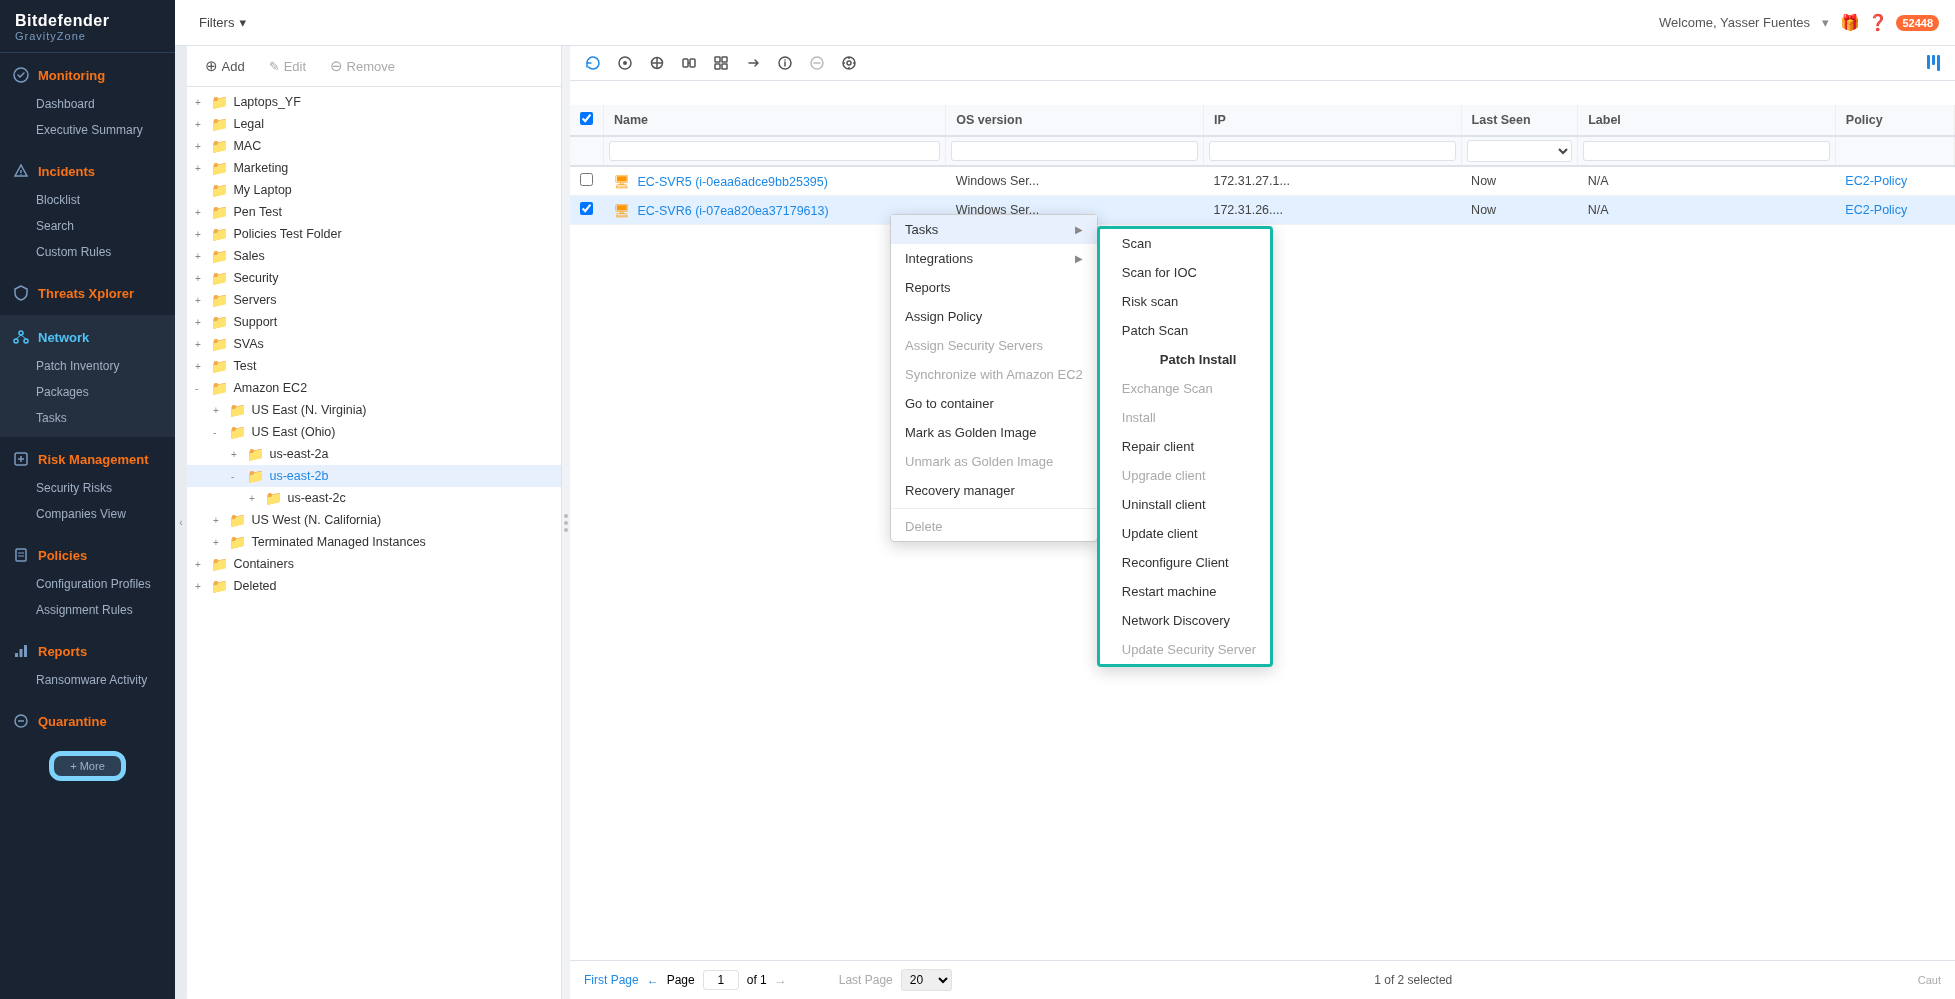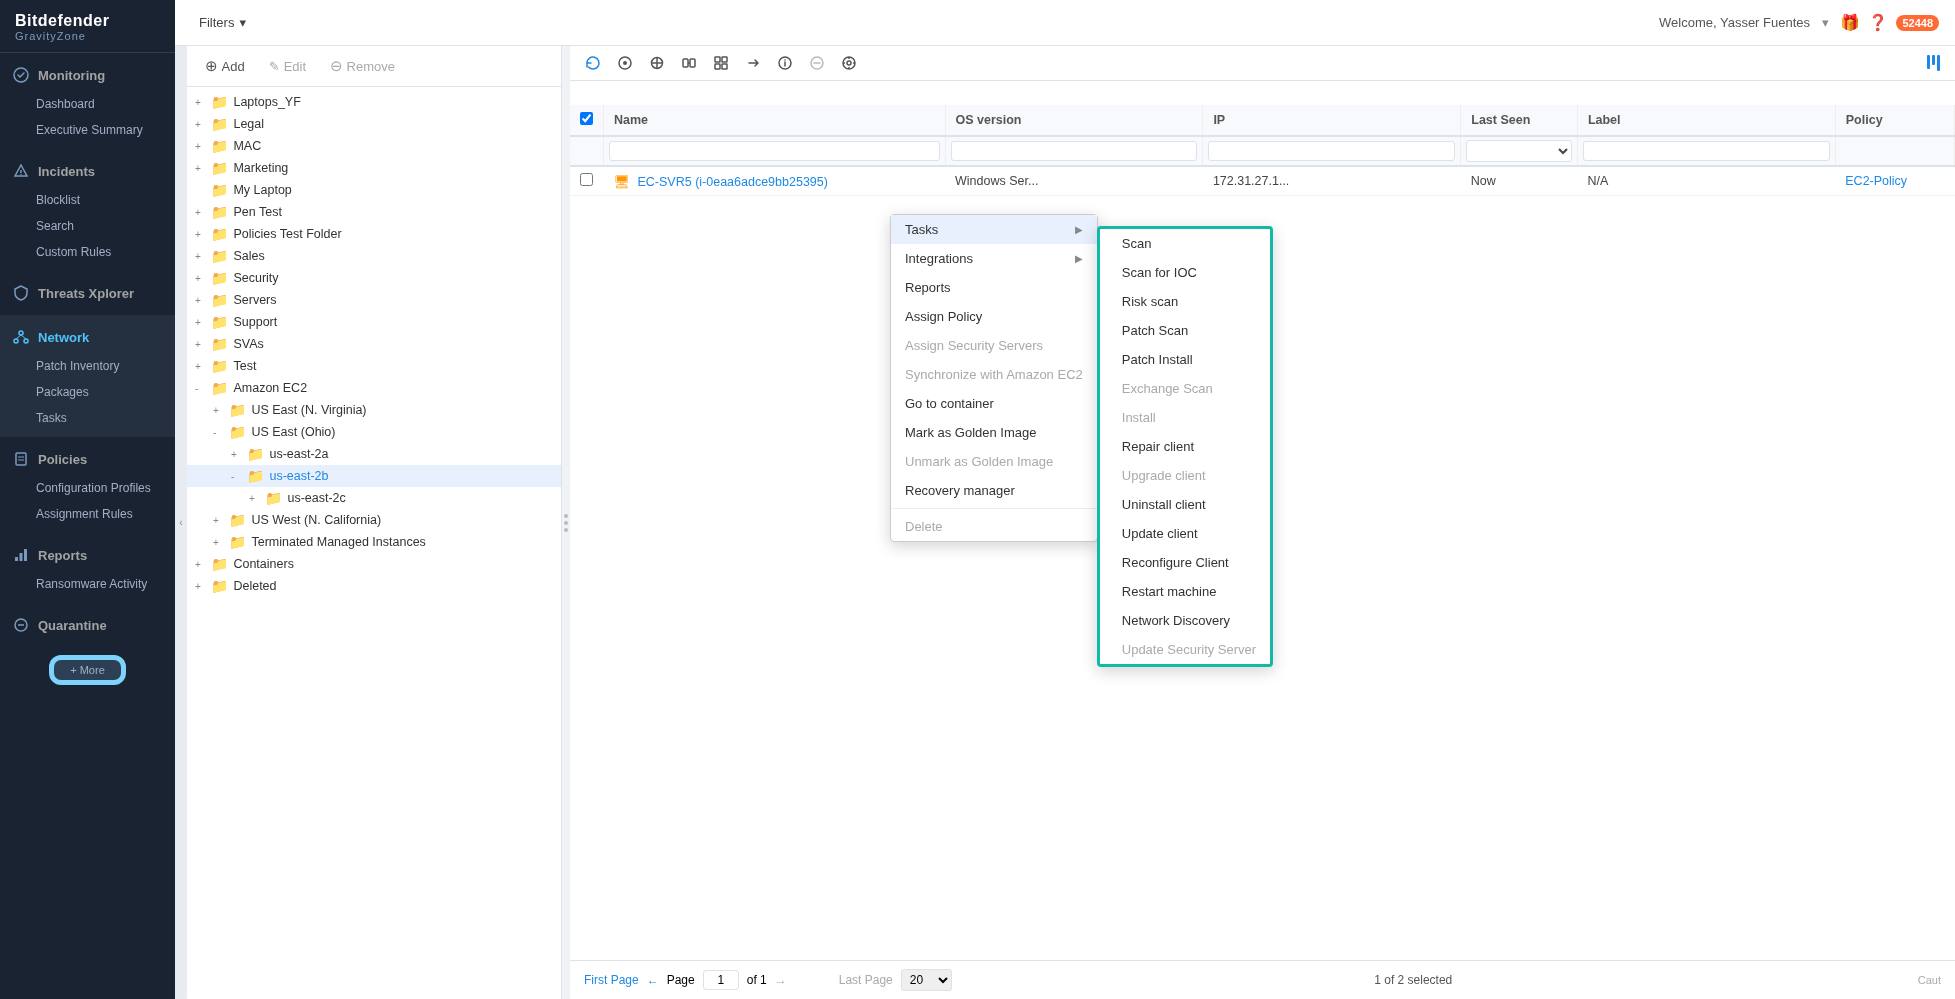--- a/index.html
+++ b/index.html
@@ -36,21 +36,21 @@
       letter-spacing: 1px;
     }
 
     .sidebar-section {
       padding: 6px 0;
     }
     .sidebar-section-header {
       display: flex;
       align-items: center;
       padding: 7px 12px;
-      color: #a3a3a3;
+      color: #f97316;
       font-size: 13px;
       font-weight: 600;
       cursor: pointer;
       gap: 8px;
     }
     .sidebar-section-header .icon { width: 18px; height: 18px; display: flex; align-items: center; justify-content: center; }
     .sidebar-item {
       padding: 6px 12px 6px 36px;
       color: #a0b0c4;
       font-size: 12px;
@@ -378,21 +378,21 @@
       color: #333;
       display: flex;
       align-items: center;
       justify-content: space-between;
       white-space: nowrap;
     }
     .menu-item.disabled { color: #aaa; cursor: default; }
     .menu-item.active-submenu { background: #e8f0fe; }
     .menu-item .arrow { font-size: 10px; color: #888; margin-left: 12px; }
     .menu-separator { height: 1px; background: #eee; margin: 3px 0; }
-    .submenu-item-highlight { font-weight: 400; }
+    .submenu-item-highlight { font-weight: 700; margin-left: 38px; }
     .vert-dot { width: 4px; height: 4px; background: #bbb; border-radius: 50%; }
   </style>
 </head>
 <body>
 
 <div class="sidebar">
   <div class="logo-area">
     <div class="logo-title">Bitdefender</div>
     <div class="logo-subtitle">GravityZone</div>
   </div>
@@ -453,20 +453,34 @@
             <line x1="8" y1="6" x2="13" y2="10" stroke="#4fc3f7" stroke-width="1"></line>
           </svg>
       </span>
       <span>Network</span>
     </div>
     <div class="sidebar-item"><span>Patch Inventory</span></div>
     <div class="sidebar-item"><span>Packages</span></div>
     <div class="sidebar-item"><span>Tasks</span></div>
   </div>
 
+  <div class="sidebar-section">
+    <div class="sidebar-section-header">
+      <span class="icon">
+        <svg width="16" height="16" viewBox="0 0 16 16" fill="none">
+            <rect x="2" y="2" width="12" height="12" rx="2" stroke="#7a9bbf" stroke-width="1.5"></rect>
+            <line x1="5" y1="8" x2="11" y2="8" stroke="#7a9bbf" stroke-width="1.5"></line>
+            <line x1="8" y1="5" x2="8" y2="11" stroke="#7a9bbf" stroke-width="1.5"></line>
+          </svg>
+      </span>
+      <span>Risk Management</span>
+    </div>
+    <div class="sidebar-item"><span>Security Risks</span></div>
+    <div class="sidebar-item"><span>Companies View</span></div>
+  </div>
 
   <div class="sidebar-section">
     <div class="sidebar-section-header">
       <span class="icon">
         <svg width="16" height="16" viewBox="0 0 16 16" fill="none">
             <rect x="3" y="2" width="10" height="12" rx="1" stroke="#7a9bbf" stroke-width="1.5"></rect>
             <line x1="5" y1="6" x2="11" y2="6" stroke="#7a9bbf" stroke-width="1"></line>
             <line x1="5" y1="9" x2="11" y2="9" stroke="#7a9bbf" stroke-width="1"></line>
           </svg>
       </span>
@@ -775,20 +789,34 @@
               <td>
                 <span class="ec2-icon">🖥</span>
                 <span class="row-link">EC-SVR5 (i-0eaa6adce9bb25395)</span>
               </td>
               <td>Windows Ser...</td>
               <td>172.31.27.1...</td>
               <td>Now</td>
               <td>N/A</td>
               <td><span class="policy-link">EC2-Policy</span></td>
             </tr>
+            <tr class="selected">
+              <td class="checkbox-cell">
+                <input type="checkbox" checked="" style="">
+              </td>
+              <td>
+                <span class="ec2-icon">🖥</span>
+                <span class="row-link">EC-SVR6 (i-07ea820ea37179613)</span>
+              </td>
+              <td>Windows Ser...</td>
+              <td>172.31.26....</td>
+              <td>Now</td>
+              <td>N/A</td>
+              <td><span class="policy-link">EC2-Policy</span></td>
+            </tr>
           </tbody>
         </table>
       </div>
 
       <div class="table-footer">
         <div class="pagination">
           <button class="page-nav-btn">First Page</button>
           <span style="color:#1e88e5">←</span>
           <span>Page</span>
           <input class="page-input" type="text" value="1" style="">

